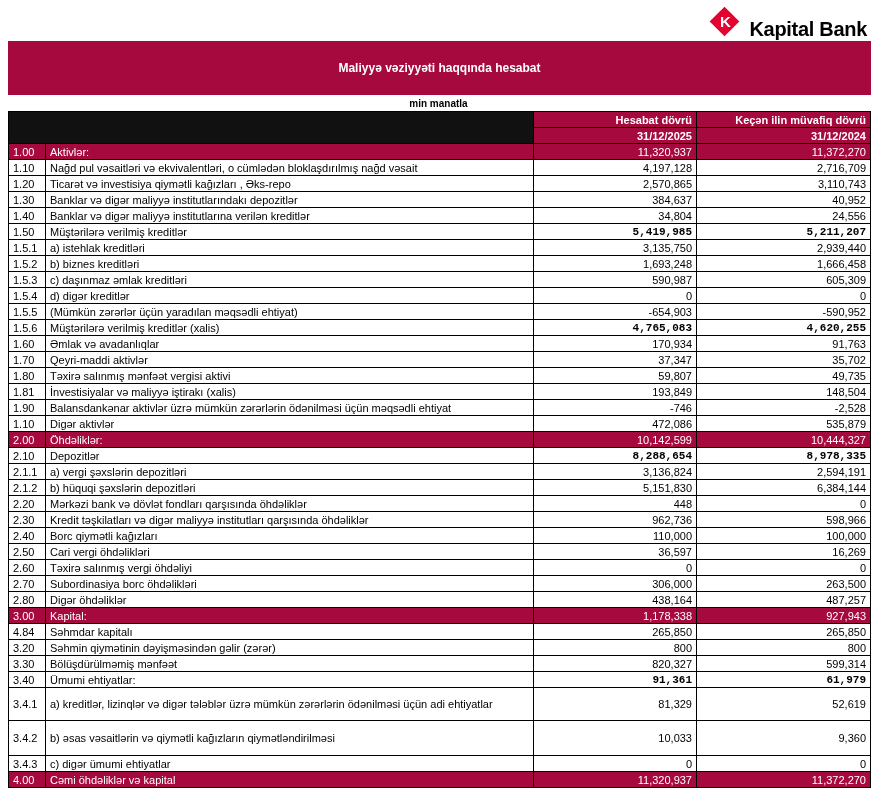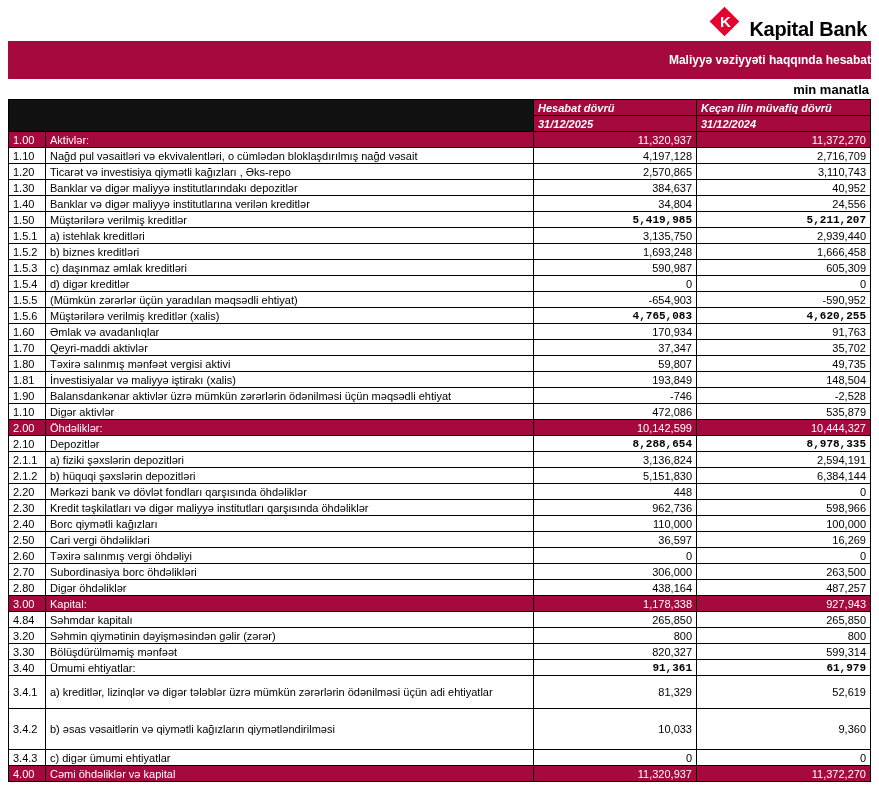--- a/index.html
+++ b/index.html
@@ -31,29 +31,29 @@
     position: absolute; left: 0; top: 50%; width: 100%;
     transform: translateY(-52%);
     text-align: center;
     color: #fff; font-weight: bold; font-size: 15px;
   }
   .bank-name { font-size: 20px; font-weight: bold; letter-spacing: -0.3px; margin-top: 15px; }
 
   .title-bar {
     background: var(--accent, #A6093D);
     color: #fff;
-    text-align: right;
+    text-align: center;
     font-size: 12px;
     font-weight: bold;
-    padding: 12px 0;
+    padding: 20px 0;
     margin-top: 2px;
   }
   .unit-note {
-    text-align: right;
-    font-size: 13px;
+    text-align: center;
+    font-size: 10px;
     font-weight: bold;
     padding: 3px 2px 2px 0;
   }
 
   table.fin {
     width: 100%;
     border-collapse: collapse;
     table-layout: fixed;
   }
   table.fin th, table.fin td {
@@ -62,36 +62,35 @@
     height: 16px;
     padding: 1px 4px;
     vertical-align: middle;
     overflow: hidden;
     white-space: nowrap;
   }
   th.corner { background: var(--header-dark, #111); }
   th.th-accent {
     background: var(--accent, #A6093D);
     color: #fff;
-    text-align: left;
+    text-align: right;
     font-weight: bold;
-    font-style: italic;
   }
   td.code { text-align: left; padding: 1px 2px 1px 3px; }
   td.name { text-align: left; }
   td.num  { text-align: right; }
 
   tr.section td {
     background: var(--accent, #A6093D);
     color: #fff;
     font-weight: normal;
   }
   tr.subtotal td.num { font-weight: bold; font-family: Liberation Mono, monospace; }
   tr.tall td { height: 33px; }
-  tr.medium td { height: 41px; }
+  tr.medium td { height: 35px; }
 </style>
 </head>
 <body>
 
 <div class="page">
 
   <div class="report-header">
     <div class="logo">
       <span class="diamond-wrap">
         <span class="diamond"></span>
@@ -241,21 +240,21 @@
           <td class="num">10,444,327</td>
         </tr>
         <tr class="subtotal">
           <td class="code">2.10</td>
           <td class="name">Depozitlər</td>
           <td class="num">8,288,654</td>
           <td class="num">8,978,335</td>
         </tr>
         <tr class="normal">
           <td class="code">2.1.1</td>
-          <td class="name">a) fiziki şəxslərin depozitləri</td>
+          <td class="name">a) vergi şəxslərin depozitləri</td>
           <td class="num">3,136,824</td>
           <td class="num">2,594,191</td>
         </tr>
         <tr class="normal">
           <td class="code">2.1.2</td>
           <td class="name">b) hüquqi şəxslərin depozitləri</td>
           <td class="num">5,151,830</td>
           <td class="num">6,384,144</td>
         </tr>
         <tr class="normal">

